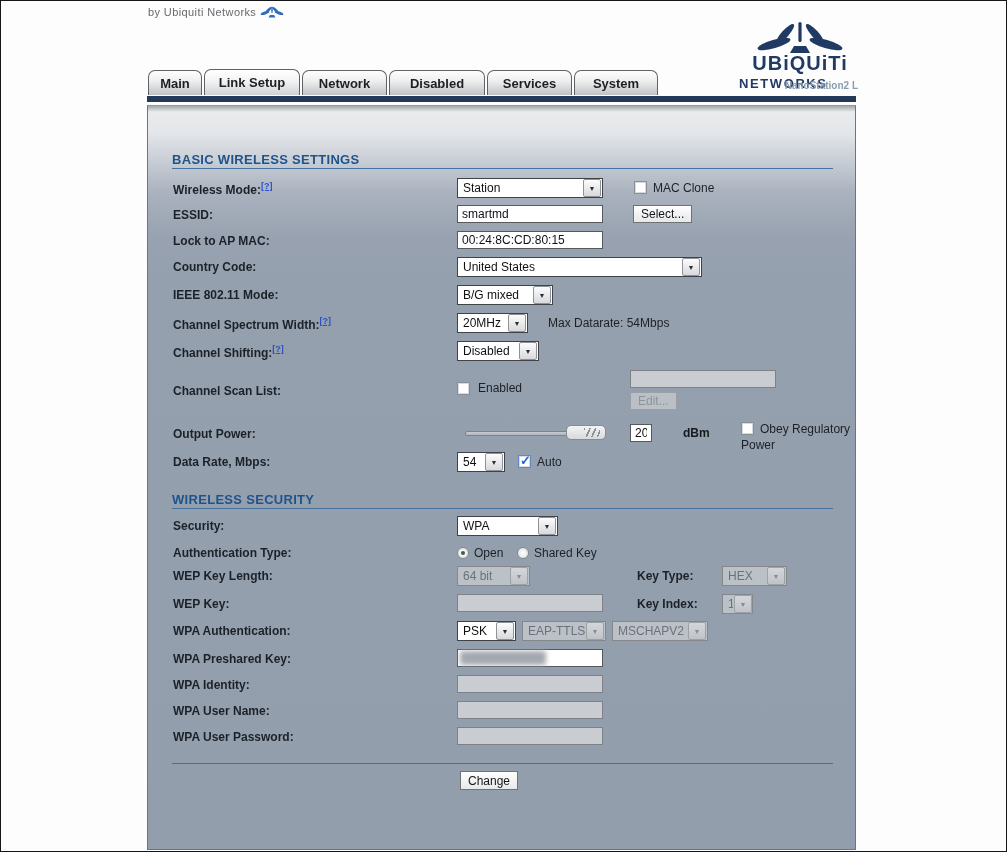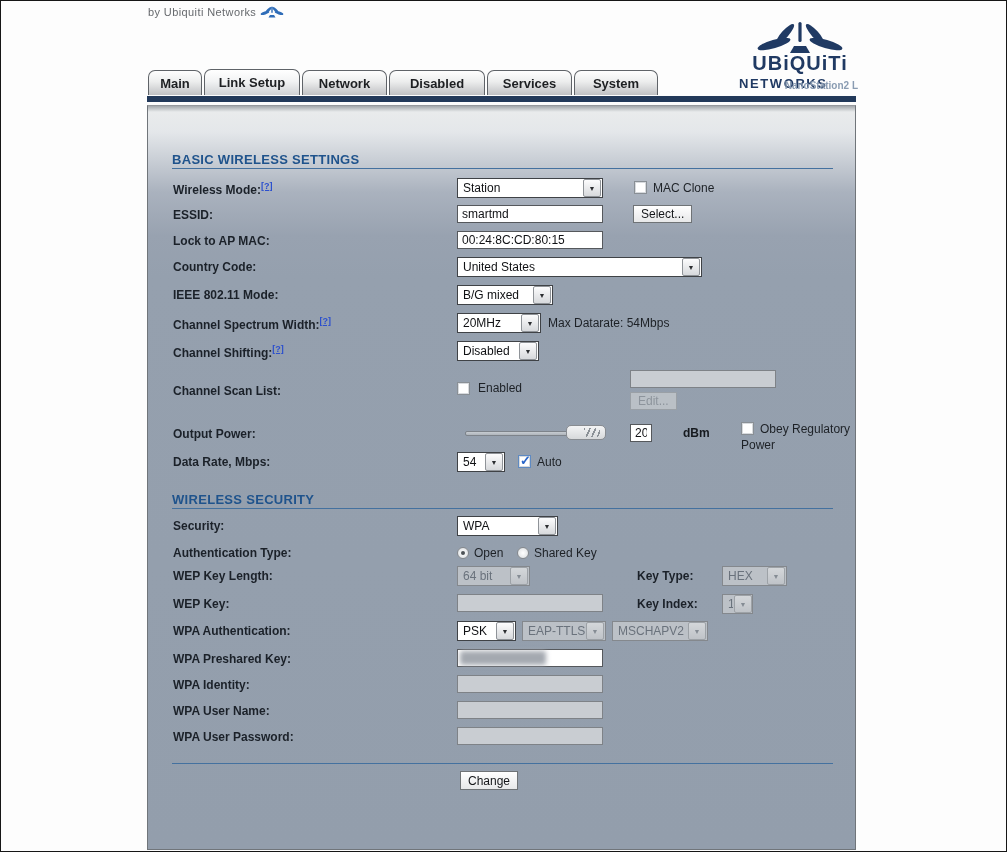--- a/index.html
+++ b/index.html
@@ -186,21 +186,21 @@
   <div class="row" style="top:179px">
     <div class="lbl">IEEE 802.11 Mode:</div>
     <div class="sel" style="left:309px;width:96px">
       <span class="txt">B/G mixed</span>
       <span class="btn">▼</span>
     </div>
   </div>
 
   <div class="row" style="top:207px">
     <div class="lbl"><span>Channel Spectrum Width:</span><span class="help">[?]</span></div>
-    <div class="sel" style="left:309px;width:84px">
+    <div class="sel" style="left:309px;width:71px">
       <span class="txt">20MHz</span>
       <span class="btn">▼</span>
     </div>
     <span class="opt-lbl" style="left:400px;top:3px">Max Datarate: 54Mbps</span>
   </div>
 
   <div class="row" style="top:235px">
     <div class="lbl"><span>Channel Shifting:</span><span class="help">[?]</span></div>
     <div class="sel" style="left:309px;width:82px">
       <span class="txt">Disabled</span>

